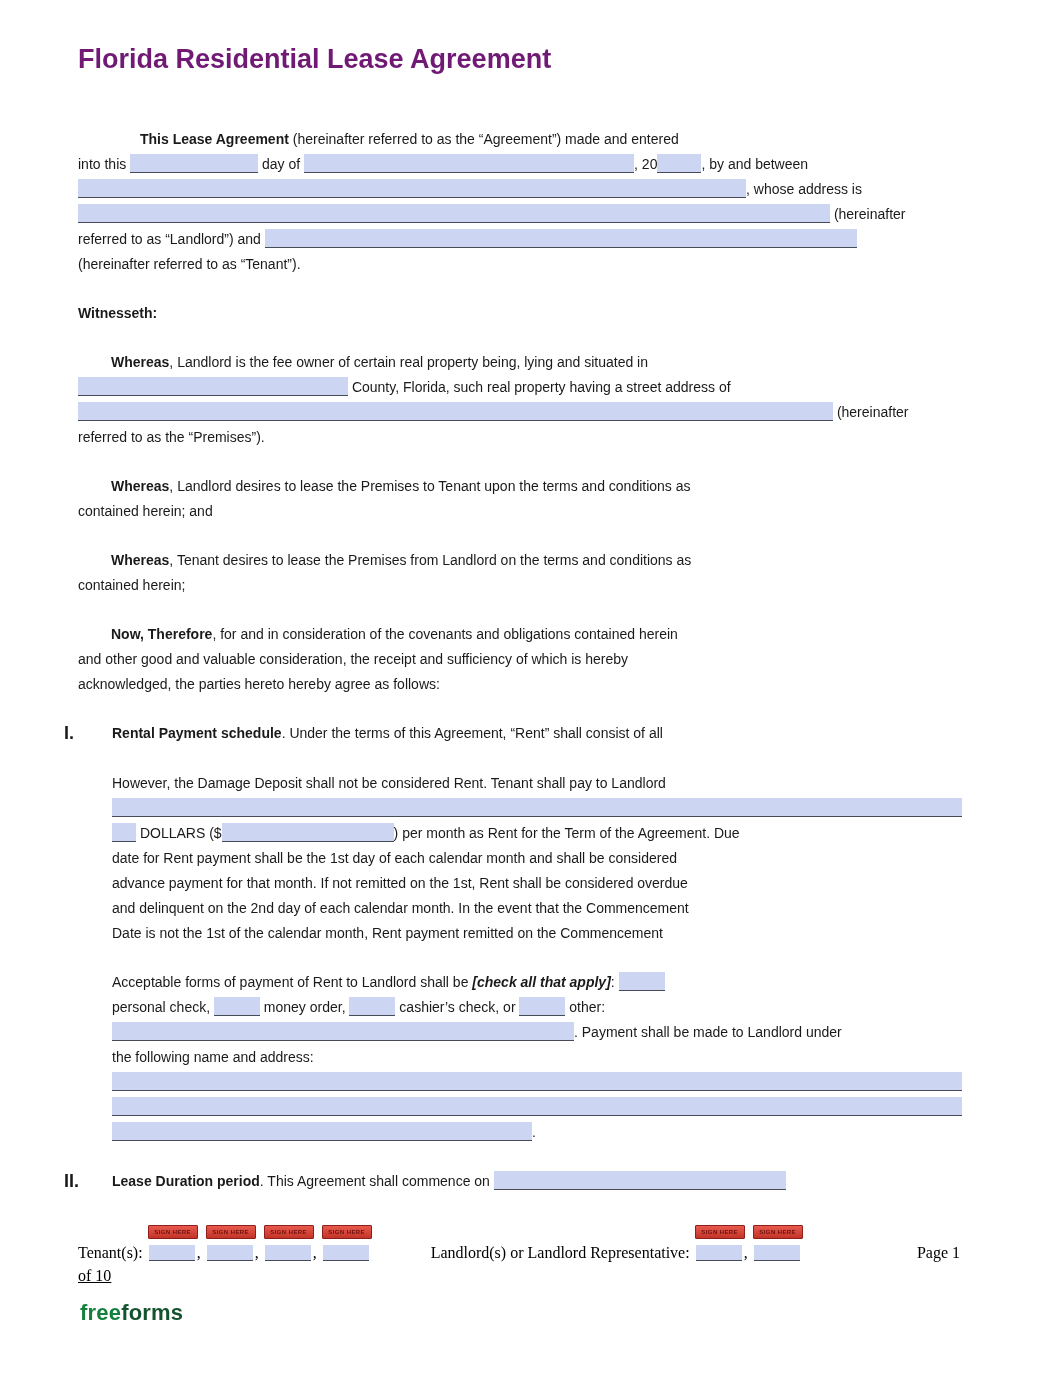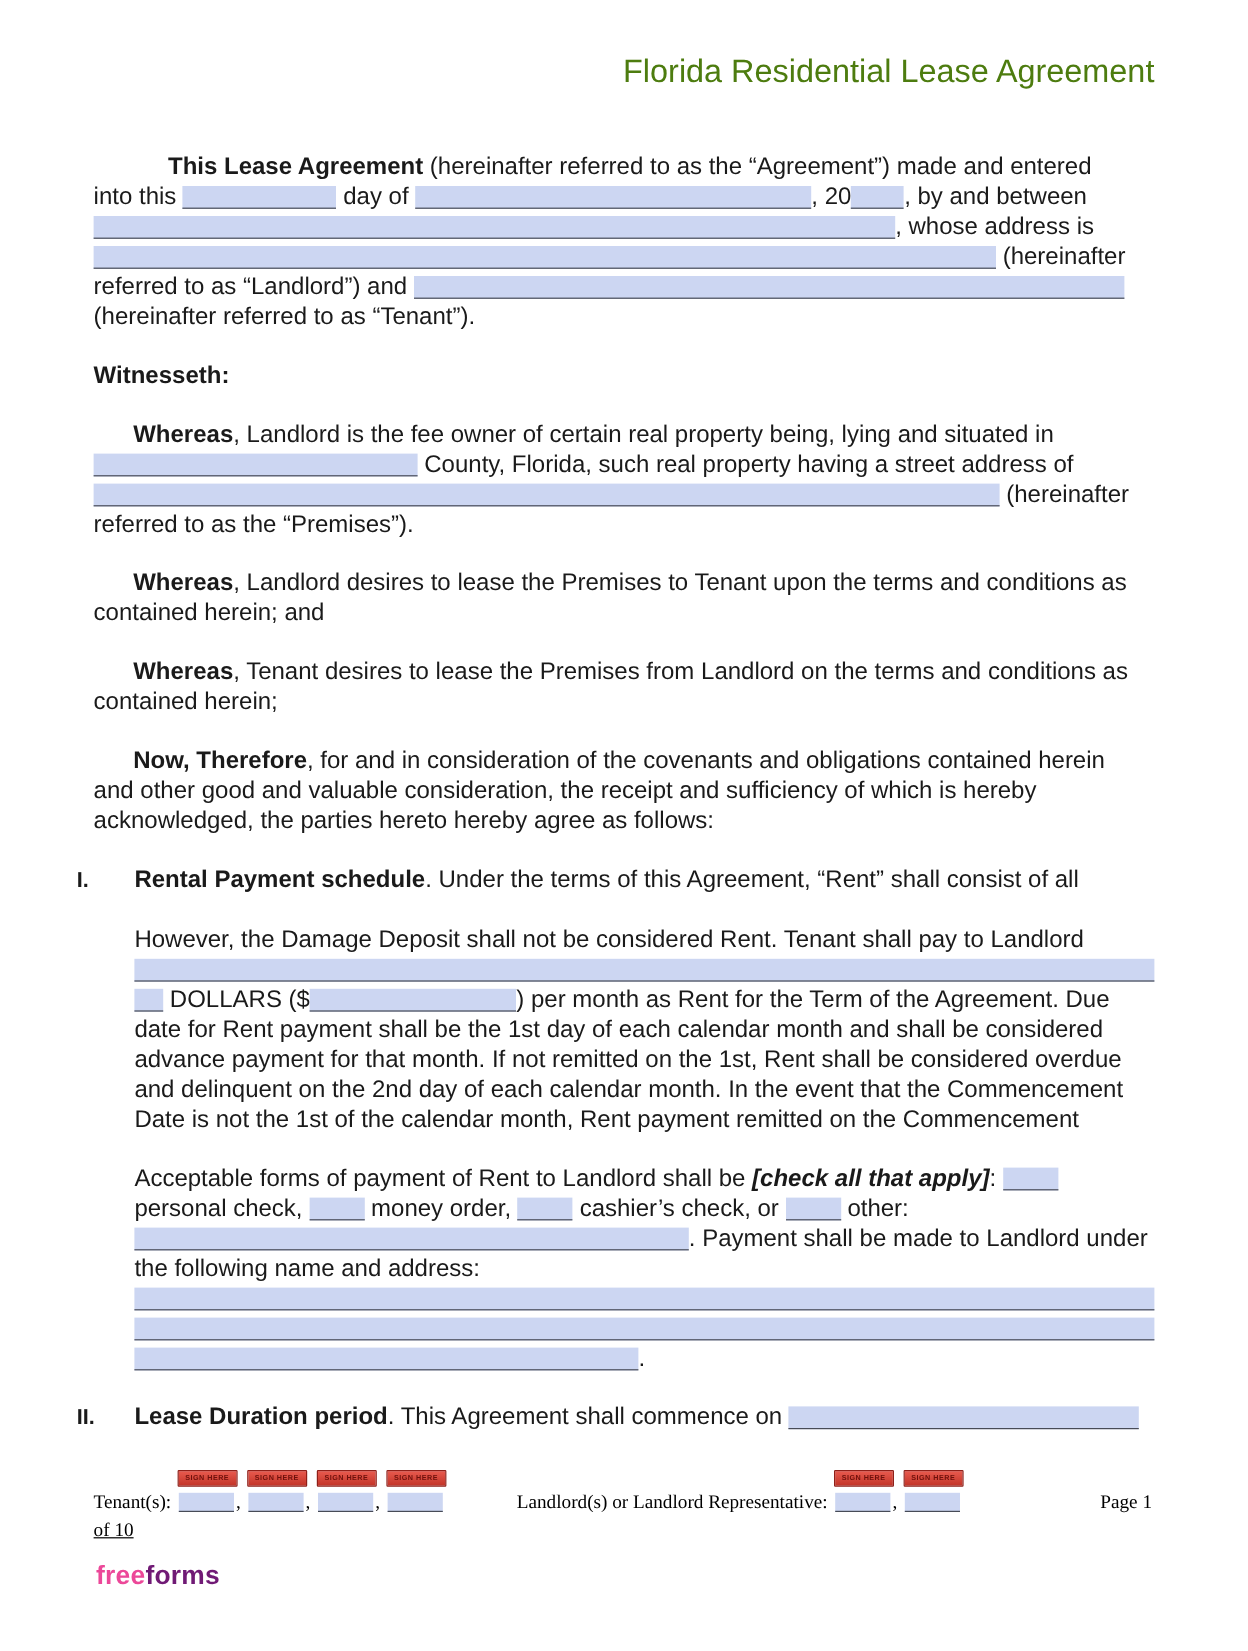--- a/index.html
+++ b/index.html
@@ -7,28 +7,28 @@
   body {
     width: 1040px; height: 1376px;
     background: #ffffff;
     font-family: "Liberation Sans", "DejaVu Sans", sans-serif;
     color: #1a1a1a;
     position: relative;
     overflow: hidden;
   }
   .page { padding: 44px 78px 0 78px; }
   .title {
-    text-align: right;
+    text-align: left;
     font-size: 27px;
-    font-weight: normal;
+    font-weight: bold;
     margin: 0 0 52px 0;
-    color: #4d7c0f;
+    color: #701a75;
   }
   p.para {
-    font-size: 20px;
+    font-size: 14px;
     line-height: 25px;
     margin: 0 0 24px 0;
   }
   .ind62 { text-indent: 62px; }
   .ind33 { text-indent: 33px; }
   .blank {
     display: inline-block;
     background: #ccd6f2;
     border-bottom: 1px solid #474b57;
     height: 19px;
@@ -72,22 +72,22 @@
     font-family: "Liberation Sans", sans-serif;
     font-size: 6px; font-weight: bold; letter-spacing: .4px;
     color: #6e100b;
   }
   .logo {
     position: absolute;
     left: 80px; top: 1300px;
     font-family: "Liberation Sans", sans-serif;
     font-size: 22px; font-weight: bold; letter-spacing: .2px;
   }
-  .logo .free  { color: #ec4899; }
-  .logo .forms { color: #701a75; }
+  .logo .free  { color: #15803d; }
+  .logo .forms { color: #14532d; }
 </style>
 </head>
 <body>
 
 <div class="page">
 
   <h1 class="title">Florida Residential Lease Agreement</h1>
 
   <p class="para ind62"><b>This Lease Agreement</b><span> (hereinafter referred to as the “Agreement”) made and entered</span><br>
     <span>into this </span><span class="blank" style="width:128px"></span><span> day of </span><span class="blank" style="width:330px"></span><span>, 20</span><span class="blank" style="width:44px"></span><span>, by and between</span><br>

